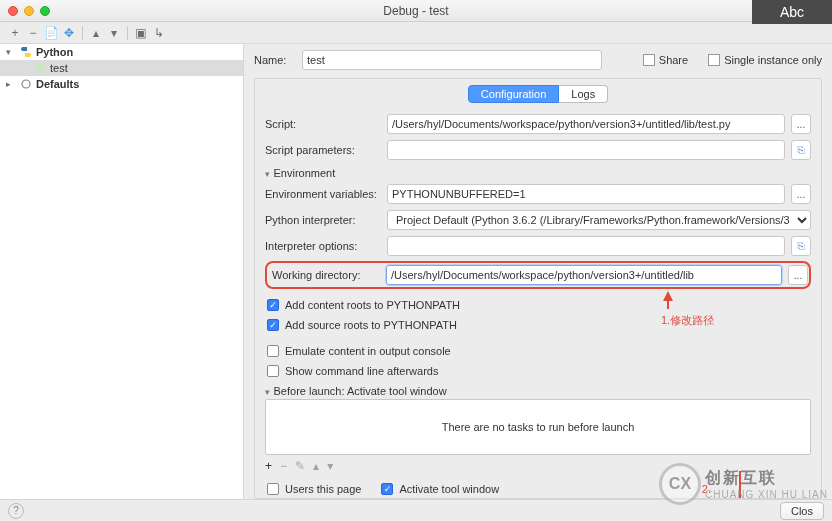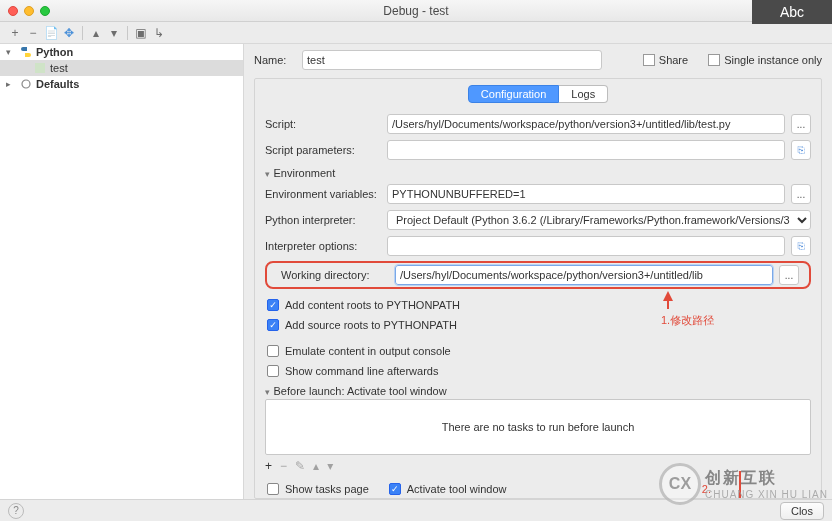--- a/index.html
+++ b/index.html
@@ -48,21 +48,21 @@
 .form-row { display:flex; align-items:center; height:26px; gap:6px; }
 .form-row .lbl { width:116px; }
 .form-row input[type=text] { flex:1; height:20px; border:1px solid #c8c8c8; background:#fff; padding:0 4px; border-radius:3px; }
 .form-row select { flex:1; height:20px; border:1px solid #c8c8c8; background:#fff; padding:0 4px; border-radius:3px; }
 .dots-btn { width:20px; height:20px; border:1px solid #c8c8c8; background:#fff; border-radius:3px; display:flex; align-items:center; justify-content:center; font-size:10px; color:#555; }
 .var-ico { width:20px; height:20px; border:1px solid #c8c8c8; background:#fff; border-radius:3px; display:flex; align-items:center; justify-content:center; font-size:9px; color:#3b7fd6; }
 
 .section-label { color:#5a5a5a; font-size:11px; margin:4px 0 2px 0; }
 .disclose { color:#7a7a7a; font-size:9px; margin-right:4px; }
 
-.highlight-box { border:2px solid #e14a3a; border-radius:8px; padding:2px 10px; display:flex; align-items:center; gap:6px; margin:2px 0 6px 0; }
+.highlight-box { border:2px solid #e14a3a; border-radius:8px; padding:2px 1px; display:flex; align-items:center; gap:6px; margin:2px 0 6px 0; }
 .highlight-box .lbl { width:112px; padding-left:4px; }
 .highlight-box input { flex:1; height:20px; border:1px solid #7aa8e8; background:#fff; padding:0 4px; border-radius:3px; outline:1px solid #b8d2f3; }
 
 .chkline { display:flex; align-items:center; gap:6px; height:20px; padding-left:2px; }
 .chkbox { width:12px; height:12px; border:1px solid #888; border-radius:2px; background:#fff; display:flex; align-items:center; justify-content:center; }
 .chkbox.checked { background:#3b82f6; border-color:#2563eb; }
 .chkbox.checked::after { content:"✓"; color:#fff; font-size:9px; line-height:1; }
 
 .annotation { position:absolute; color:#e14a3a; font-size:11px; }
 .arrow-up { width:0; height:0; border-left:5px solid transparent; border-right:5px solid transparent; border-bottom:10px solid #e14a3a; position:absolute; }
@@ -231,21 +231,21 @@
         <div class="launch-tools">
           <span>+</span>
           <span style="opacity:.4;">−</span>
           <span style="opacity:.4;">✎</span>
           <span style="opacity:.4;">▴</span>
           <span style="opacity:.4;">▾</span>
         </div>
         <div class="bottom-row">
           <div class="chkline" style="height:16px;">
             <span class="chkbox"></span>
-            <span>Show tasks page</span>
+            <span>Users this page</span>
           </div>
           <div class="chkline" style="height:16px;">
             <span class="chkbox checked"></span>
             <span>Activate tool window</span>
           </div>
           <div class="annotation" style="position:static; margin-left:auto; margin-right:100px;">2.</div>
         </div>
       </div>
 
       <div class="red-line" style="right:80px; top:392px; width:2px; height:36px;"></div>

